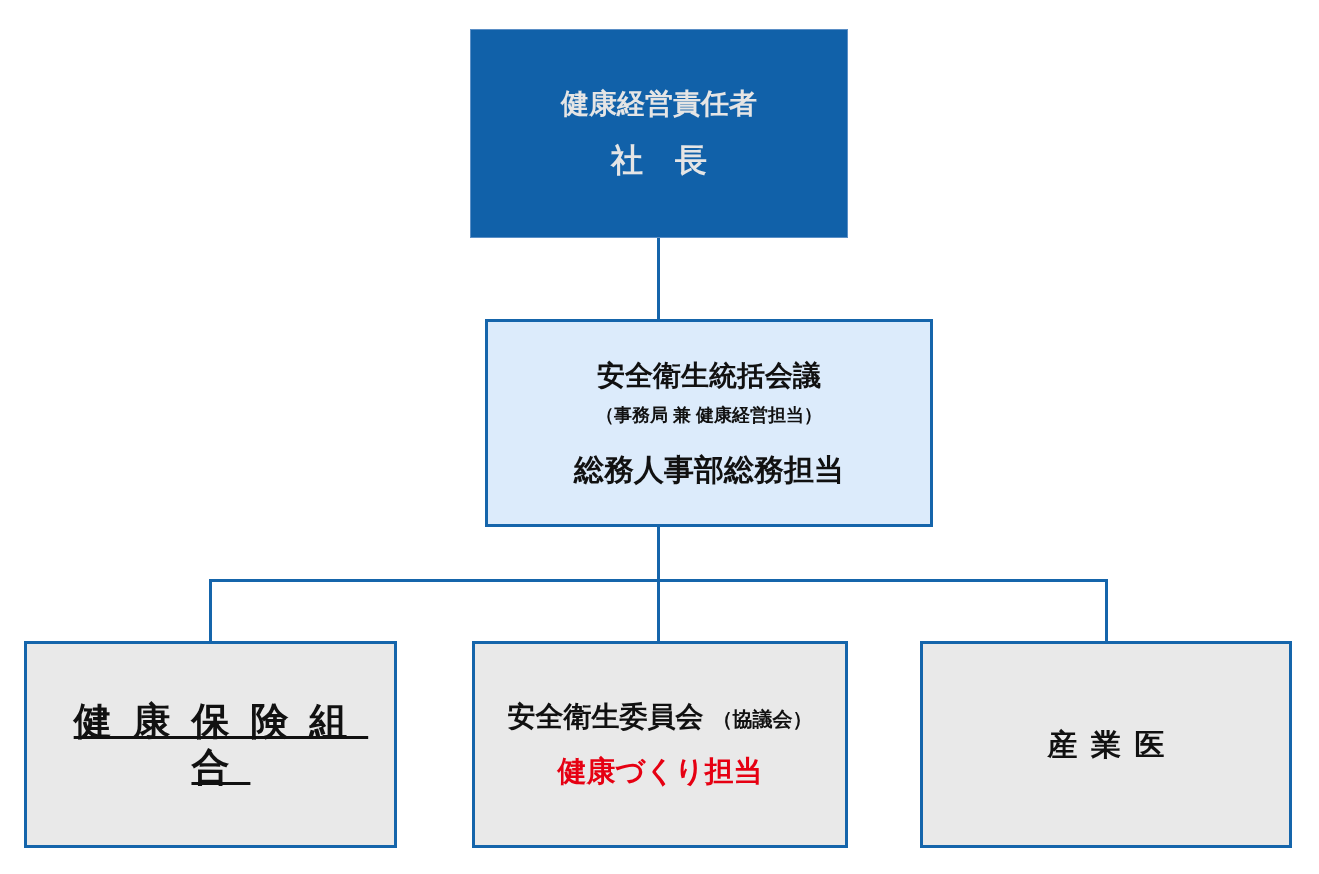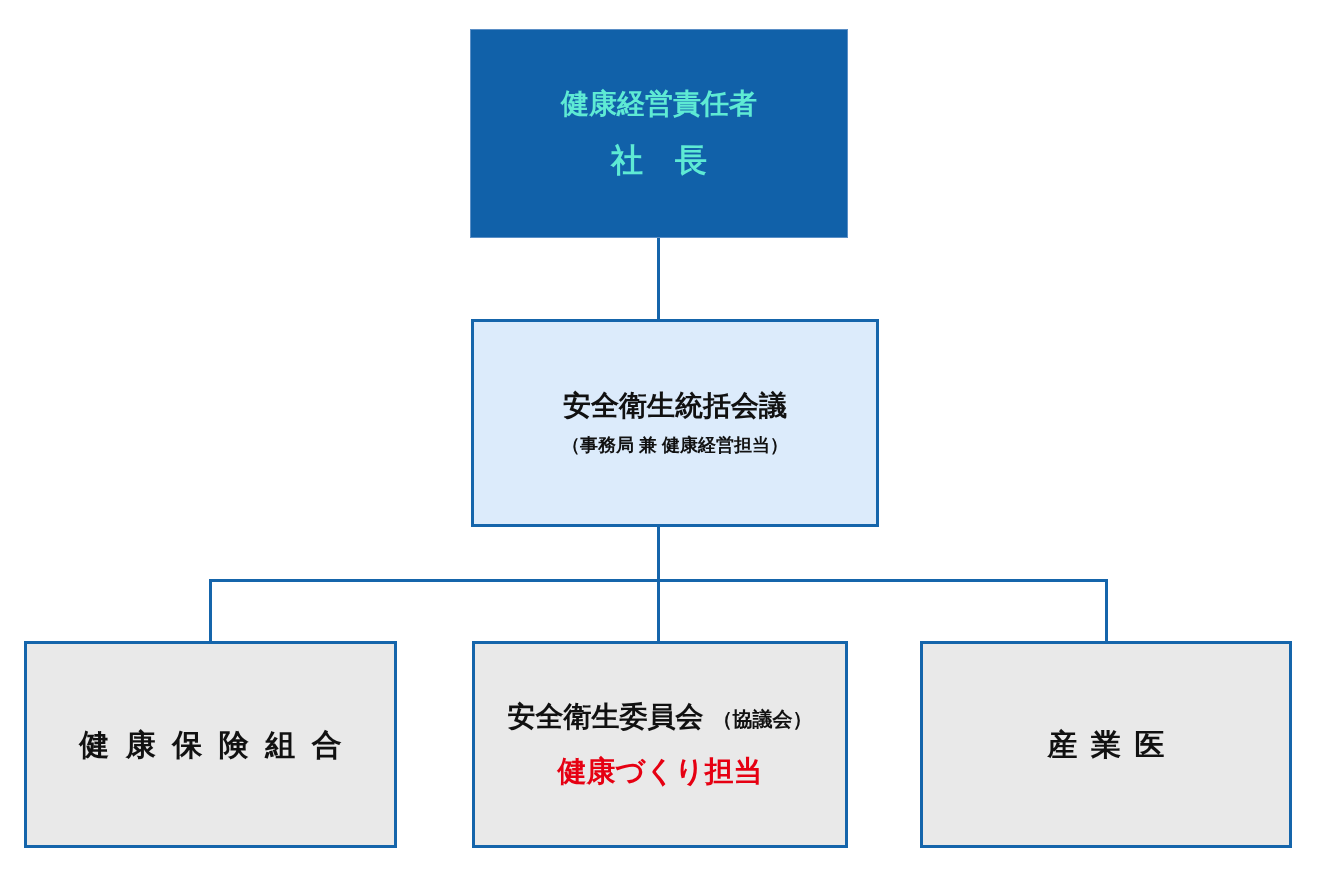--- a/index.html
+++ b/index.html
@@ -19,21 +19,21 @@
     position: absolute;
     display: flex;
     flex-direction: column;
     align-items: center;
     justify-content: center;
     text-align: center;
   }
   .node--president {
     background: var(--primary-blue, #1161a9);
     border: 1px solid #5b8fc6;
-    color: #5eead4;
+    color: #e5e5e5;
   }
   .node--council {
     background: var(--light-blue-fill, #dcebfb);
     border: 3px solid var(--border-blue, #1565ab);
     color: #111111;
   }
   .node--gray {
     background: var(--gray-fill, #e9e9e9);
     border: 3px solid var(--border-blue, #1565ab);
     color: #111111;
@@ -43,21 +43,21 @@
     background: var(--border-blue, #1565ab);
   }
   
   .pres-role { font-size: 28px; line-height: 1.1; }
   .pres-title { font-size: 32px; line-height: 1.1; margin-top: 24px; }
   
   .council-name { font-size: 28px; line-height: 1.15; }
   .council-note { font-size: 18px; line-height: 1.2; margin-top: 13px; }
   .council-dept { font-size: 30px; line-height: 1.1; margin-top: 26px; }
   
-  .spaced-wide { font-size: 30px; letter-spacing: 0.55em; padding-left: 0.55em; line-height: 1.2; }
+  .spaced-wide { font-size: 38px; letter-spacing: 0.55em; padding-left: 0.55em; line-height: 1.2; text-decoration: underline; }
   .spaced-med  { font-size: 30px; letter-spacing: 0.45em; padding-left: 0.45em; line-height: 1.2; }
   .committee-line1 { font-size: 28px; line-height: 1.2; }
   .committee-note { font-size: 20px; margin-left: 9px; }
   .committee-sub { font-size: 29px; line-height: 1.2; margin-top: 20px; color: var(--red, #e60012); }
 </style>
 </head>
 <body>
 
 <div class="canvas">
 
@@ -66,23 +66,24 @@
   <div class="connector" style="left:209px; top:579px; width:899px; height:3px;"></div>
   <div class="connector" style="left:209px; top:579px; width:3px; height:62px;"></div>
   <div class="connector" style="left:657px; top:579px; width:3px; height:62px;"></div>
   <div class="connector" style="left:1105px; top:579px; width:3px; height:62px;"></div>
 
   <div class="node node--president" style="left:470px; top:29px; width:378px; height:209px;">
     <div class="pres-role">健康経営責任者</div>
     <div class="pres-title">社　長</div>
   </div>
 
-  <div class="node node--council" style="left:471px; top:319px; width:408px; height:208px;">
+  <div class="node node--council" style="left:485px; top:319px; width:448px; height:208px;">
     <div class="council-name">安全衛生統括会議</div>
     <div class="council-note">（事務局 兼 健康経営担当）</div>
+    <div class="council-dept">総務人事部総務担当</div>
   </div>
 
   <div class="node node--gray" style="left:24px; top:641px; width:373px; height:207px;">
     <div class="spaced-wide">健康保険組合</div>
   </div>
 
   <div class="node node--gray" style="left:920px; top:641px; width:372px; height:207px;">
     <div class="spaced-med">産業医</div>
   </div>
 

